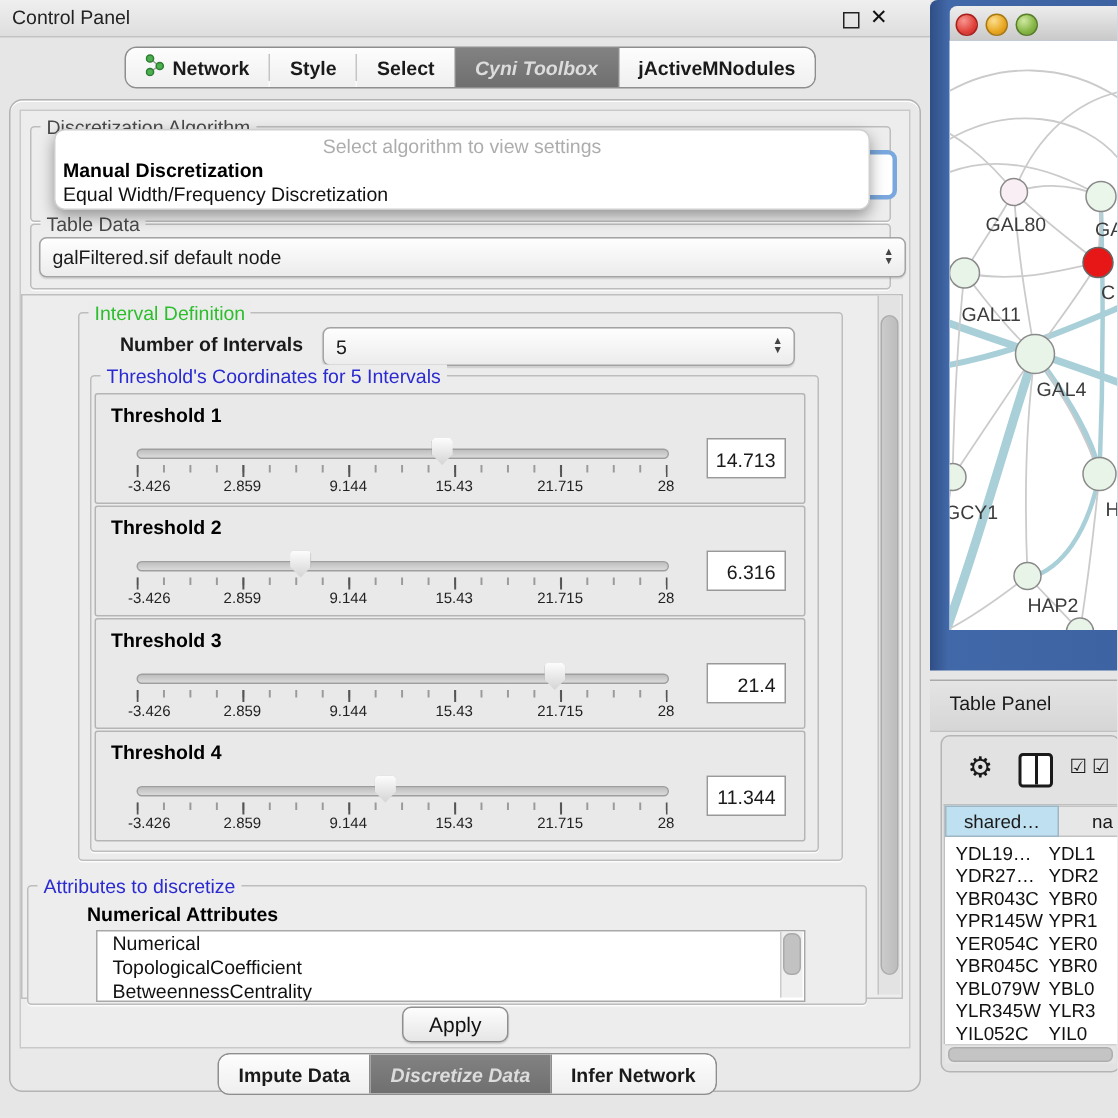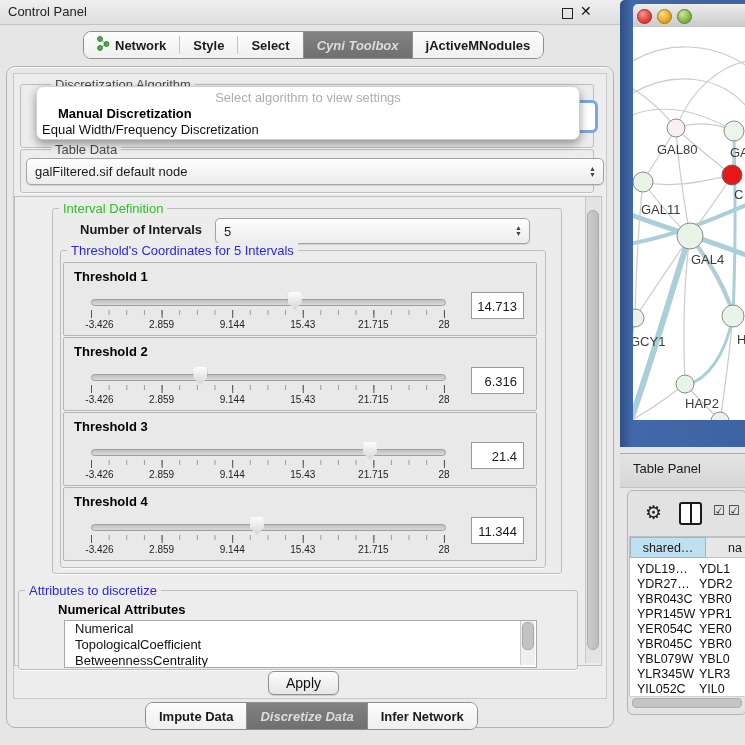--- a/index.html
+++ b/index.html
@@ -23,31 +23,31 @@
   .tabgroup .tab.bordered{border-left:1.5px solid #8E8E8E;}
   #main-tabs{left:83px;}
   #bottom-tabs{left:145px;top:702px;}
 
   .cp-outer{left:6px;top:66px;width:606px;height:660px;border:1px solid #B3B3B3;border-radius:9px;
     background:#E9E9E9;box-shadow:inset 0 1px 0 #fff;}
   .cp-inner{left:13px;top:73px;width:592px;height:624px;border:1px solid #C9C9C9;background:#EDEDED;}
 
   .fieldset{border:1px solid #BDBDBD;border-radius:3px;box-shadow:0 1px 0 rgba(255,255,255,.8);}
   .legend{position:absolute;top:-8px;left:6px;background:#EDEDED;padding:0 4px;font-size:13px;line-height:15px;}
-  .legend.gray{color:#4a4a4a;margin-left:24px;}
+  .legend.gray{color:#4a4a4a;}
   .legend.green{color:#2DBE2D;}
   .legend.blue{color:#2A2AD0;}
 
   #algo-group{left:20px;top:84px;width:572px;height:62px;}
   #hidden-combo{left:300px;top:100px;width:292px;height:27px;border:3px solid #7AA8DE;border-radius:6px;background:#fff;}
 
   .popup{left:36px;top:86px;width:542px;height:52px;background:#fff;border:1px solid #CFCFCF;border-radius:7px;
     box-shadow:0 4px 10px rgba(0,0,0,.38);z-index:20;}
   .popup .ph{position:absolute;left:0;top:3px;width:100%;text-align:center;font-size:13px;color:#ADADAD;}
-  .popup .opt1{position:absolute;left:5px;top:19px;font-size:13px;font-weight:bold;color:#000;margin-left:16px;}
+  .popup .opt1{position:absolute;left:5px;top:19px;font-size:13px;font-weight:bold;color:#000;}
   .popup .opt2{position:absolute;left:5px;top:35px;font-size:13px;color:#111;}
 
   #tabledata-group{left:20px;top:149px;width:572px;height:42px;}
   .combo{border:1px solid #A3A3A3;border-radius:5px;background:linear-gradient(#FEFEFE,#ECECEC);
     font-size:13px;display:flex;align-items:center;padding:0 8px;box-shadow:0 1px 1px rgba(0,0,0,.12);}
   .combo .spin{position:absolute;right:7px;top:50%;transform:translateY(-50%);display:flex;flex-direction:column;
     line-height:6px;font-size:7px;color:#444;}
   #tabledata-combo{left:26px;top:158px;width:560px;height:25px;}
 
   .scrollwrap{left:14px;top:196px;width:586px;height:468px;border:1px solid #BFBFBF;background:#EDEDED;}

